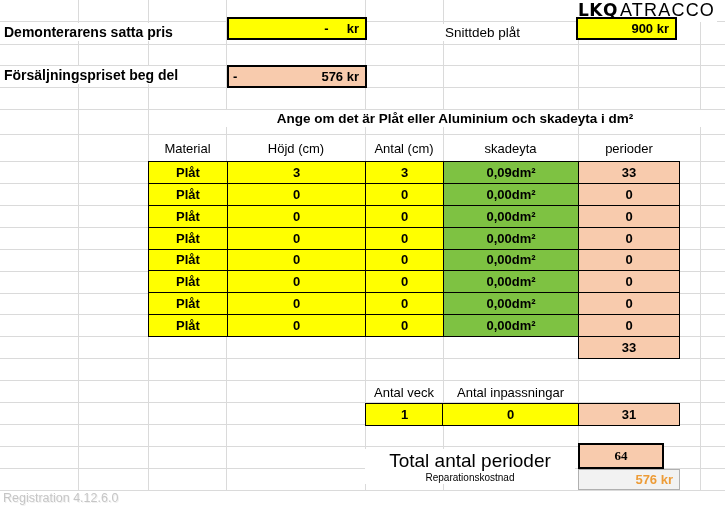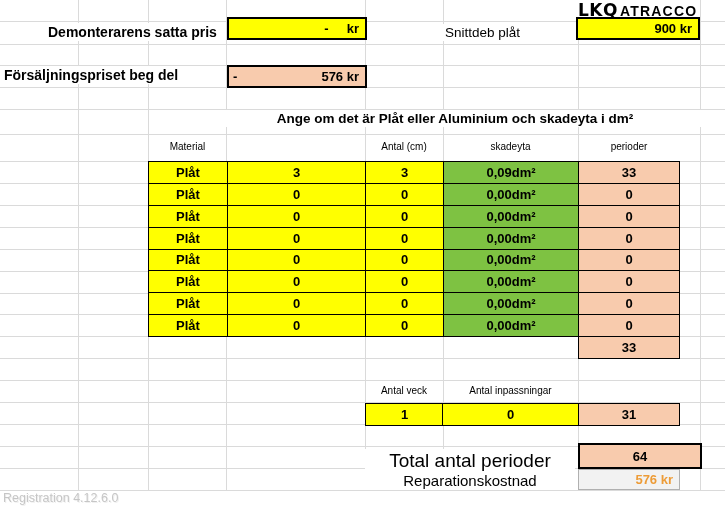--- a/index.html
+++ b/index.html
@@ -22,37 +22,37 @@
   .thin{border:1.5px solid #000;}
   .y{background:#FFFF00;}
   .p{background:#F8CBAD;}
   .o{background:#FFC000;}
   .gr{background:#7EC242;}
   .gray{background:#F2F2F2;border:1px solid #b0b0b0;color:#ED9C38;}
   .right{justify-content:flex-end;}
   .mid{justify-content:center;}
   .between{justify-content:space-between;}
 
-  .hdr{position:absolute;font-size:10px;text-align:center;white-space:nowrap;}
+  .hdr{position:absolute;font-size:13px;text-align:center;white-space:nowrap;}
 
   .tbl{
     position:absolute;left:148px;top:161px;width:532px;height:176px;
     display:grid;grid-template-columns:79px 138px 78px 135px 1fr;
     grid-auto-rows:1fr;border-top:1.5px solid #000;border-left:1.5px solid #000;
     box-sizing:border-box;
   }
   .tbl>div{
     border-right:1.5px solid #000;border-bottom:1.5px solid #000;
     display:flex;align-items:center;justify-content:center;
     font-weight:bold;font-size:13px;box-sizing:border-box;
   }
 
   .logo{position:absolute;top:0;left:576px;display:flex;align-items:baseline;gap:2px;background:#fff;padding:0 2px 1px 2px;}
   .lkq{font-family:"DejaVu Sans",sans-serif;font-weight:900;font-size:17px;letter-spacing:.5px;}
-  .atracco{font-weight:bold;font-size:14px;letter-spacing:1.2px;}
+  .atracco{font-weight:normal;font-size:18px;letter-spacing:1.2px;}
 
   .reg{position:absolute;left:3px;top:491px;font-size:12.5px;color:#c6c6c6;text-shadow:1px 1px 0 #f0f0f0;}
   .dash-l{padding-left:4px;}
   .pr6{padding-right:6px;}
 </style>
 </head>
 <body>
 
 <div class="sheet">
   <div id="grid">
@@ -85,38 +85,39 @@
       <div class="hline" style="top: 446px;"></div>
       <div class="hline" style="top: 468px;"></div>
       <div class="hline" style="top: 490px;"></div>
     </div>
 
   <div class="logo">
     <span class="lkq">LKQ</span>
     <span class="atracco">ATRACCO</span>
   </div>
 
-  <div class="lbl b" style="left:1px;top:23px;margin-left:44px;">Demonterarens satta pris</div>
+  <div class="lbl b" style="left:1px;top:23px;">Demonterarens satta pris</div>
   <div class="cell y thick right" style="left:227px;top:17px;width:140px;height:23px;">
     <span style="margin-right:18px;">-</span>
     <span class="pr6">kr</span>
   </div>
 
   <div class="lbl" style="left:442px;top:24px;font-size:13.5px;">Snittdeb plåt</div>
-  <div class="cell y thick right pr6" style="left:576px;top:17px;width:124px;height:23px;">900 kr</div>
+  <div class="cell y thick right pr6" style="left:576px;top:17px;width:101px;height:23px;">900 kr</div>
 
   <div class="lbl b" style="left:1px;top:66px;">Försäljningspriset beg del</div>
   <div class="cell p thick between" style="left:227px;top:65px;width:140px;height:23px;">
     <span class="dash-l">-</span>
     <span class="pr6">576 kr</span>
   </div>
 
   <div class="lbl b center" style="left:185px;top:110px;width:540px;font-size:13.5px;padding:1px 0;">Ange om det är Plåt eller Aluminium och skadeyta i dm²</div>
 
   <div class="hdr" style="left:148px;top:141px;width:79px;">Material</div>
+  <div class="hdr" style="left:227px;top:141px;width:138px;">Höjd (cm)</div>
   <div class="hdr" style="left:365px;top:141px;width:78px;">Antal (cm)</div>
   <div class="hdr" style="left:443px;top:141px;width:135px;">skadeyta</div>
   <div class="hdr" style="left:578px;top:141px;width:102px;">perioder</div>
 
   <div class="tbl">
     <div class="y">Plåt</div>
     <div class="y">3</div>
     <div class="y">3</div>
     <div class="gr">0,09dm²</div>
     <div class="p">33</div>
@@ -166,19 +167,19 @@
 
   <div class="cell p thin mid" style="left:578px;top:336px;width:102px;height:23px;">33</div>
 
   <div class="hdr" style="left:365px;top:385px;width:78px;">Antal veck</div>
   <div class="hdr" style="left:443px;top:385px;width:135px;">Antal inpassningar</div>
   <div class="cell y thin mid" style="left:365px;top:403px;width:79px;height:23px;">1</div>
   <div class="cell y thin mid" style="left:442px;top:403px;width:137px;height:23px;">0</div>
   <div class="cell p thin mid" style="left:578px;top:403px;width:102px;height:23px;">31</div>
 
   <div class="lbl center" style="left:365px;top:449px;width:210px;font-size:19px;padding:1px 0;">Total antal perioder</div>
-  <div class="cell p thick mid" style="left:578px;top:443px;width:124px;height:26px;">64</div>
+  <div class="cell p thick mid" style="left:578px;top:443px;width:86px;height:26px;font-family:Liberation Serif, serif;">64</div>
 
-  <div class="lbl center" style="left:365px;top:471px;width:210px;font-size:15px;padding:1px 0;">Reparationskostnad</div>
+  <div class="lbl center" style="left:365px;top:471px;width:210px;font-size:10px;padding:1px 0;">Reparationskostnad</div>
   <div class="cell gray right pr6" style="left:578px;top:469px;width:102px;height:21px;">576 kr</div>
 
   <div class="reg">Registration 4.12.6.0</div>
 </div>
 
 </body></html>

